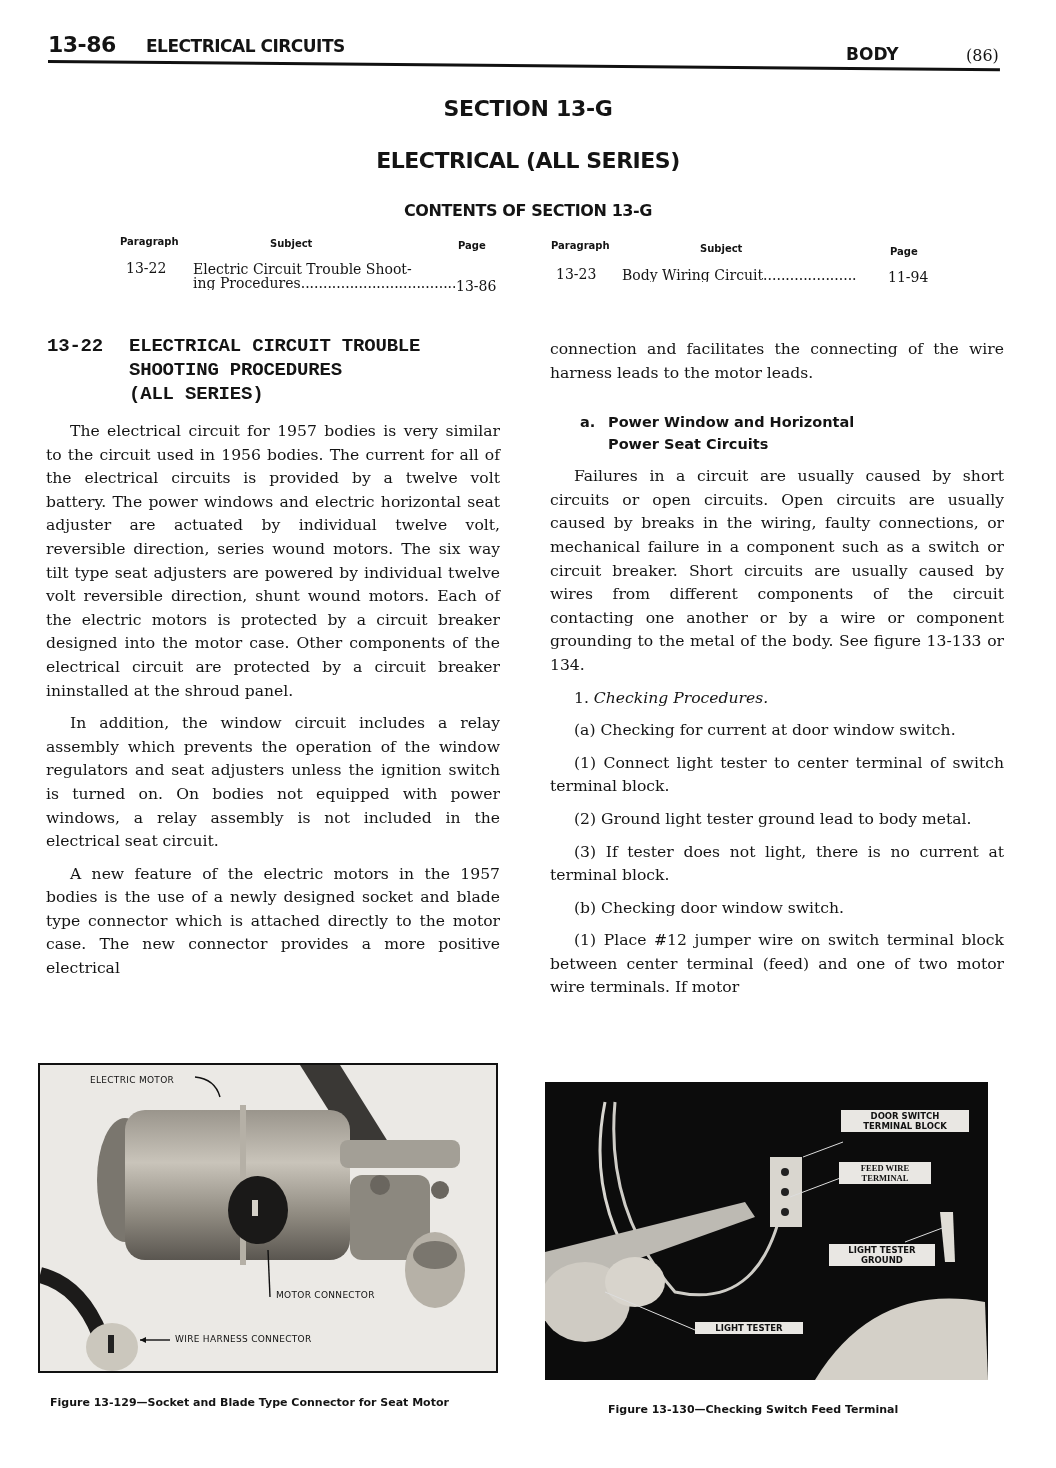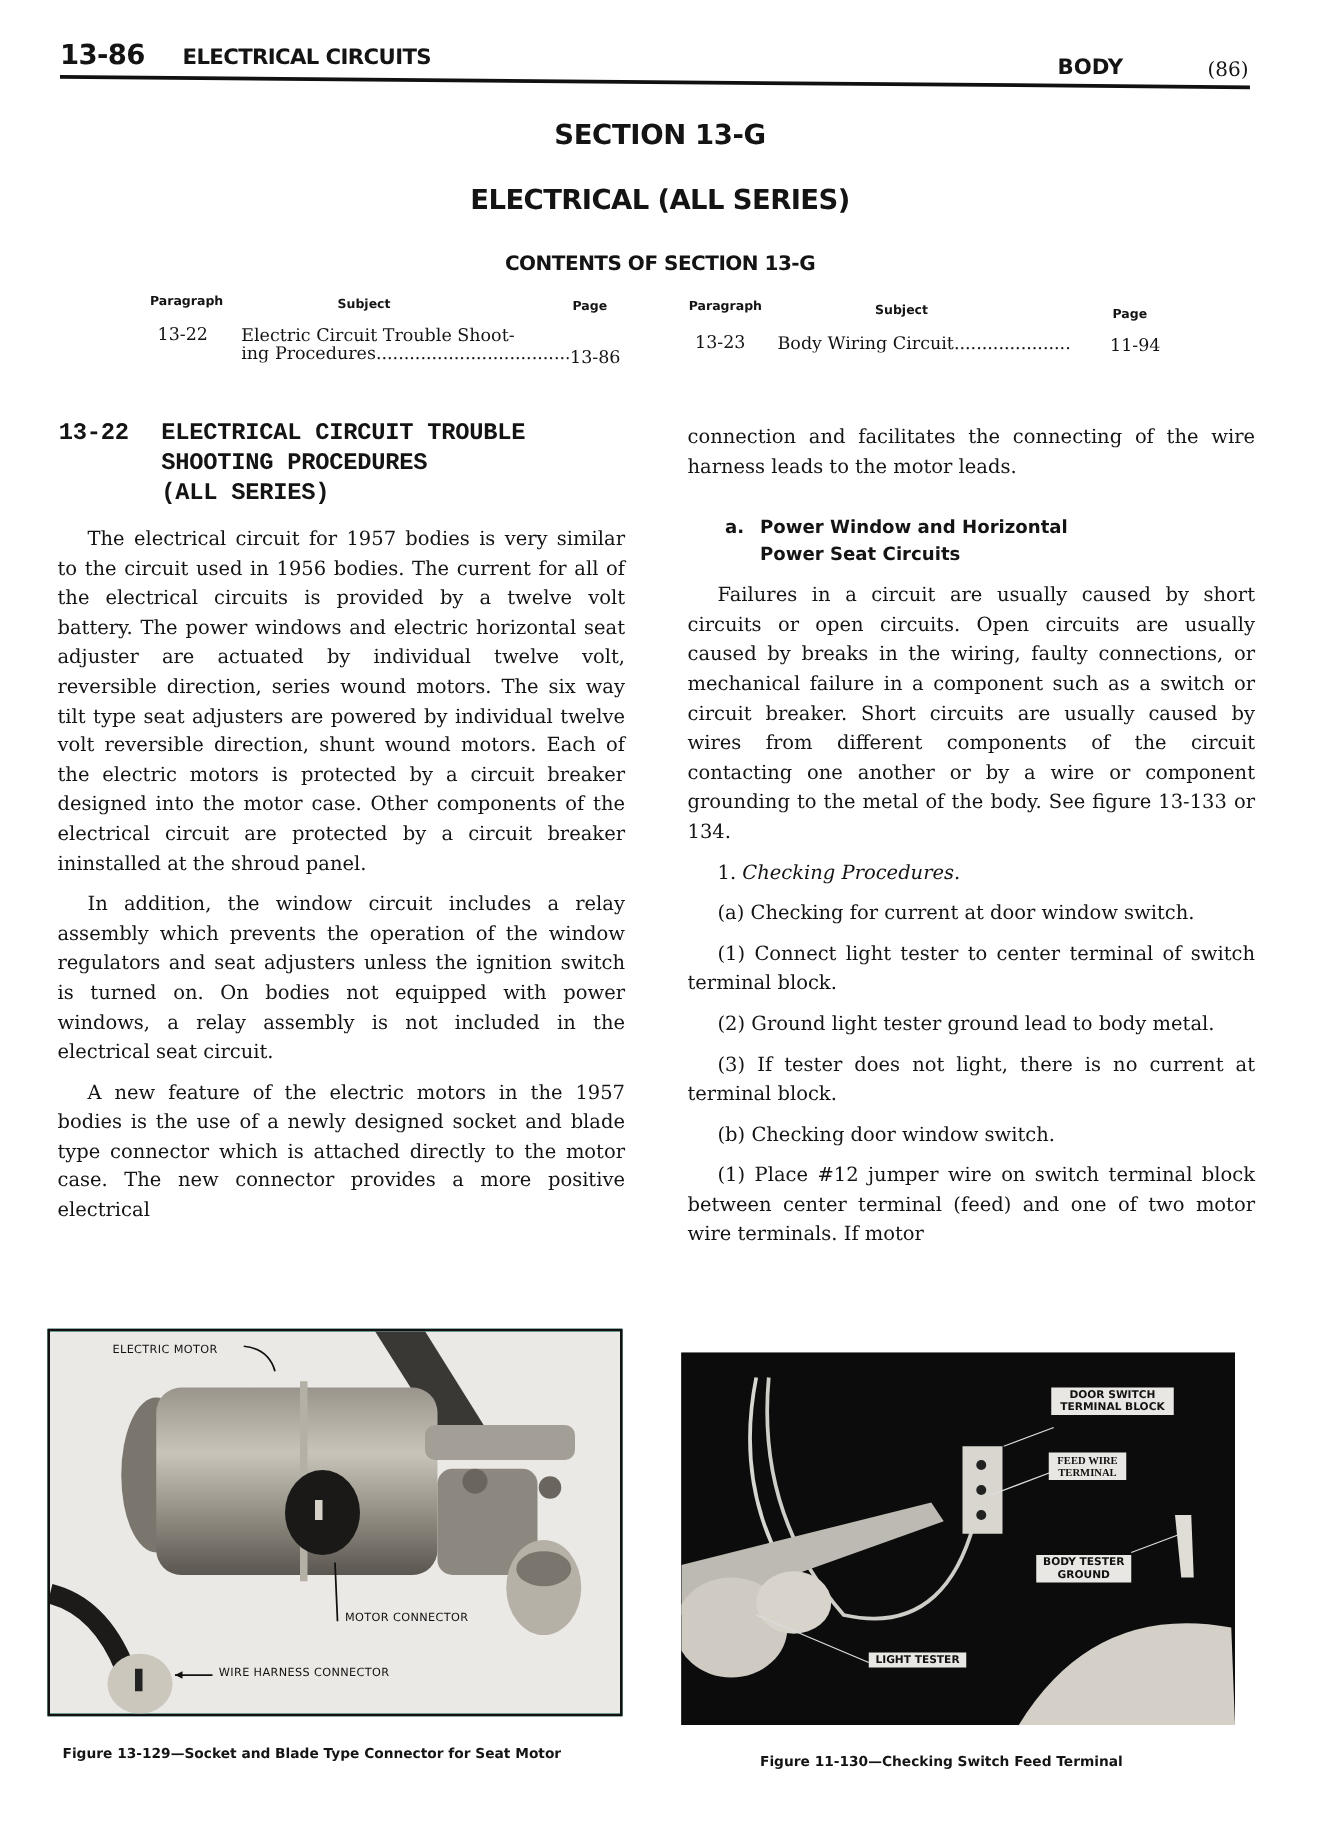--- a/index.html
+++ b/index.html
@@ -32,21 +32,21 @@
 
   .subhead { font-family: "DejaVu Sans", sans-serif; font-weight: bold; font-size: 14.5px; line-height: 22px; margin: 26px 0 10px 30px; text-indent: 0; }
   .subhead .lbl { display: inline-block; width: 28px; }
   .subhead .ind { display: block; padding-left: 28px; }
   .ital { font-style: italic; }
 
   .fig1 { left: 38px; top: 1063px; width: 456px; height: 306px; border: 2px solid #111; background: #0f766e; overflow: hidden; }
   .fig2 { left: 545px; top: 1082px; width: 443px; height: 298px; background: #0c0c0c; overflow: hidden; }
   .caption { font-family: "DejaVu Sans", sans-serif; font-weight: bold; font-size: 11px; }
   .callout { font-family: "DejaVu Sans", sans-serif; font-size: 9px; color: #111; letter-spacing: 0.3px; }
-  .tag { position: absolute; background: #e9e7e3; color: #111; font-family: "DejaVu Sans", sans-serif; font-weight: bold; font-size: 8.5px; line-height: 10px; padding: 1px 3px; text-align: center; }
+  .tag { position: absolute; background: #e9e7e3; color: #111; font-family: "DejaVu Sans", sans-serif; font-weight: bold; font-size: 8.5px; line-height: 10px; padding: 1px 18px; text-align: center; }
 </style>
 </head>
 <body>
 
 <div class="abs hdr-num">13-86</div>
 <div class="abs hdr-title">ELECTRICAL CIRCUITS</div>
 <div class="abs hdr-body">BODY</div>
 <div class="abs hdr-page">(86)</div>
 <div class="abs hdr-rule"></div>
 
@@ -148,16 +148,16 @@
     <ellipse cx="90" cy="200" rx="30" ry="25" fill="#d8d4cc"></ellipse>
     <path d="M270 298 Q330 200 440 220 L443 298 Z" fill="#d4d0c8"></path>
     <path d="M395 130 L400 180 L410 180 L408 130 Z" fill="#e0ddd6"></path>
     <path d="M258 75 L298 60" stroke="#ddd" stroke-width="1" fill="none"></path>
     <path d="M245 115 L298 95" stroke="#ddd" stroke-width="1" fill="none"></path>
     <path d="M360 160 L400 145" stroke="#ddd" stroke-width="1" fill="none"></path>
     <path d="M60 210 L150 248" stroke="#ddd" stroke-width="1" fill="none"></path>
   </svg>
   <div class="tag" style="left:296px; top:28px; width:92px;">DOOR SWITCH TERMINAL BLOCK</div>
   <div class="tag" style="left:294px; top:80px; width:56px;font-family:Liberation Serif, serif;">FEED WIRE TERMINAL</div>
-  <div class="tag" style="left:284px; top:162px; width:70px;">BODY TESTER GROUND</div>
+  <div class="tag" style="left:284px; top:162px; width:70px;">LIGHT TESTER GROUND</div>
   <div class="tag" style="left:150px; top:240px; width:72px;">LIGHT TESTER</div>
 </div>
-<div class="abs caption" style="left:608px; top:1403px;">Figure 11-130—Checking Switch Feed Terminal</div>
+<div class="abs caption" style="left:608px; top:1403px;">Figure 13-130—Checking Switch Feed Terminal</div>
 
 </body></html>

